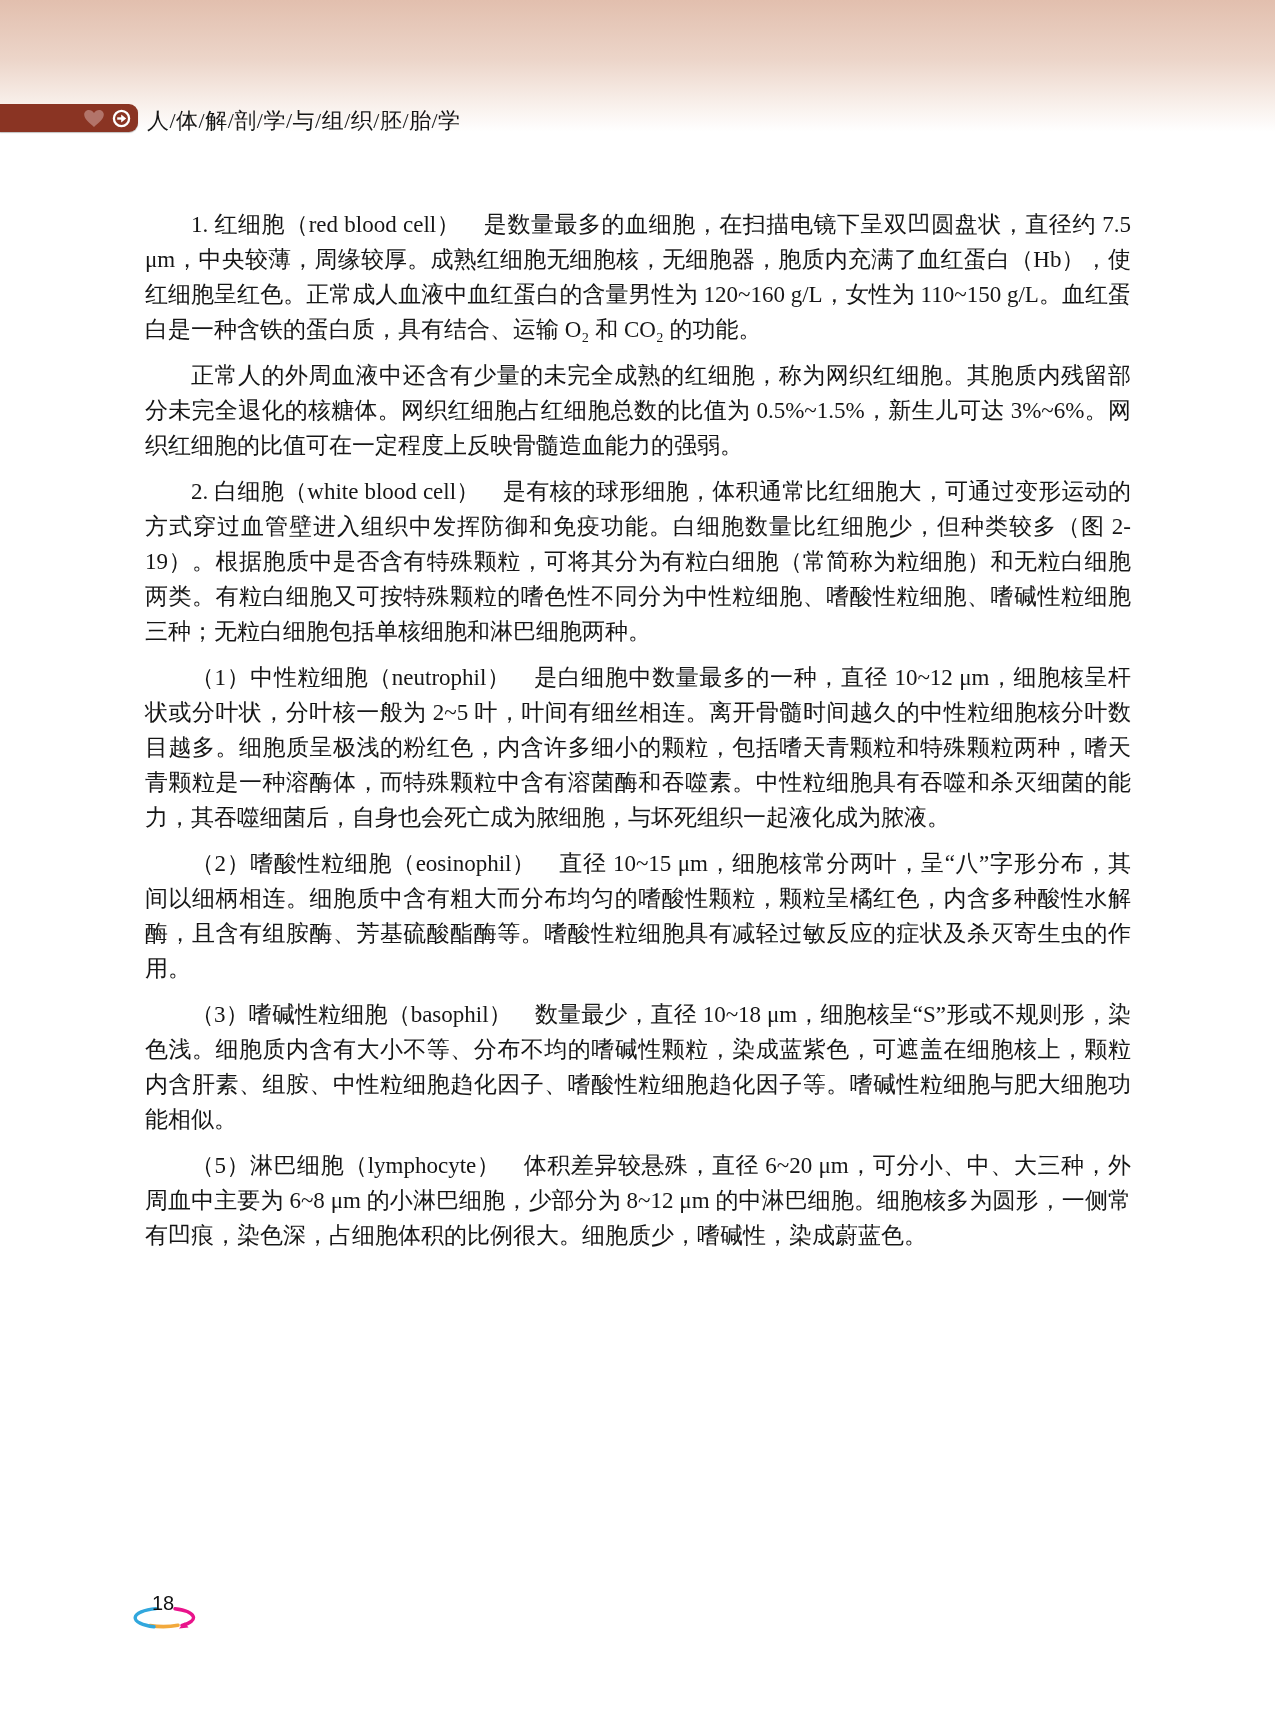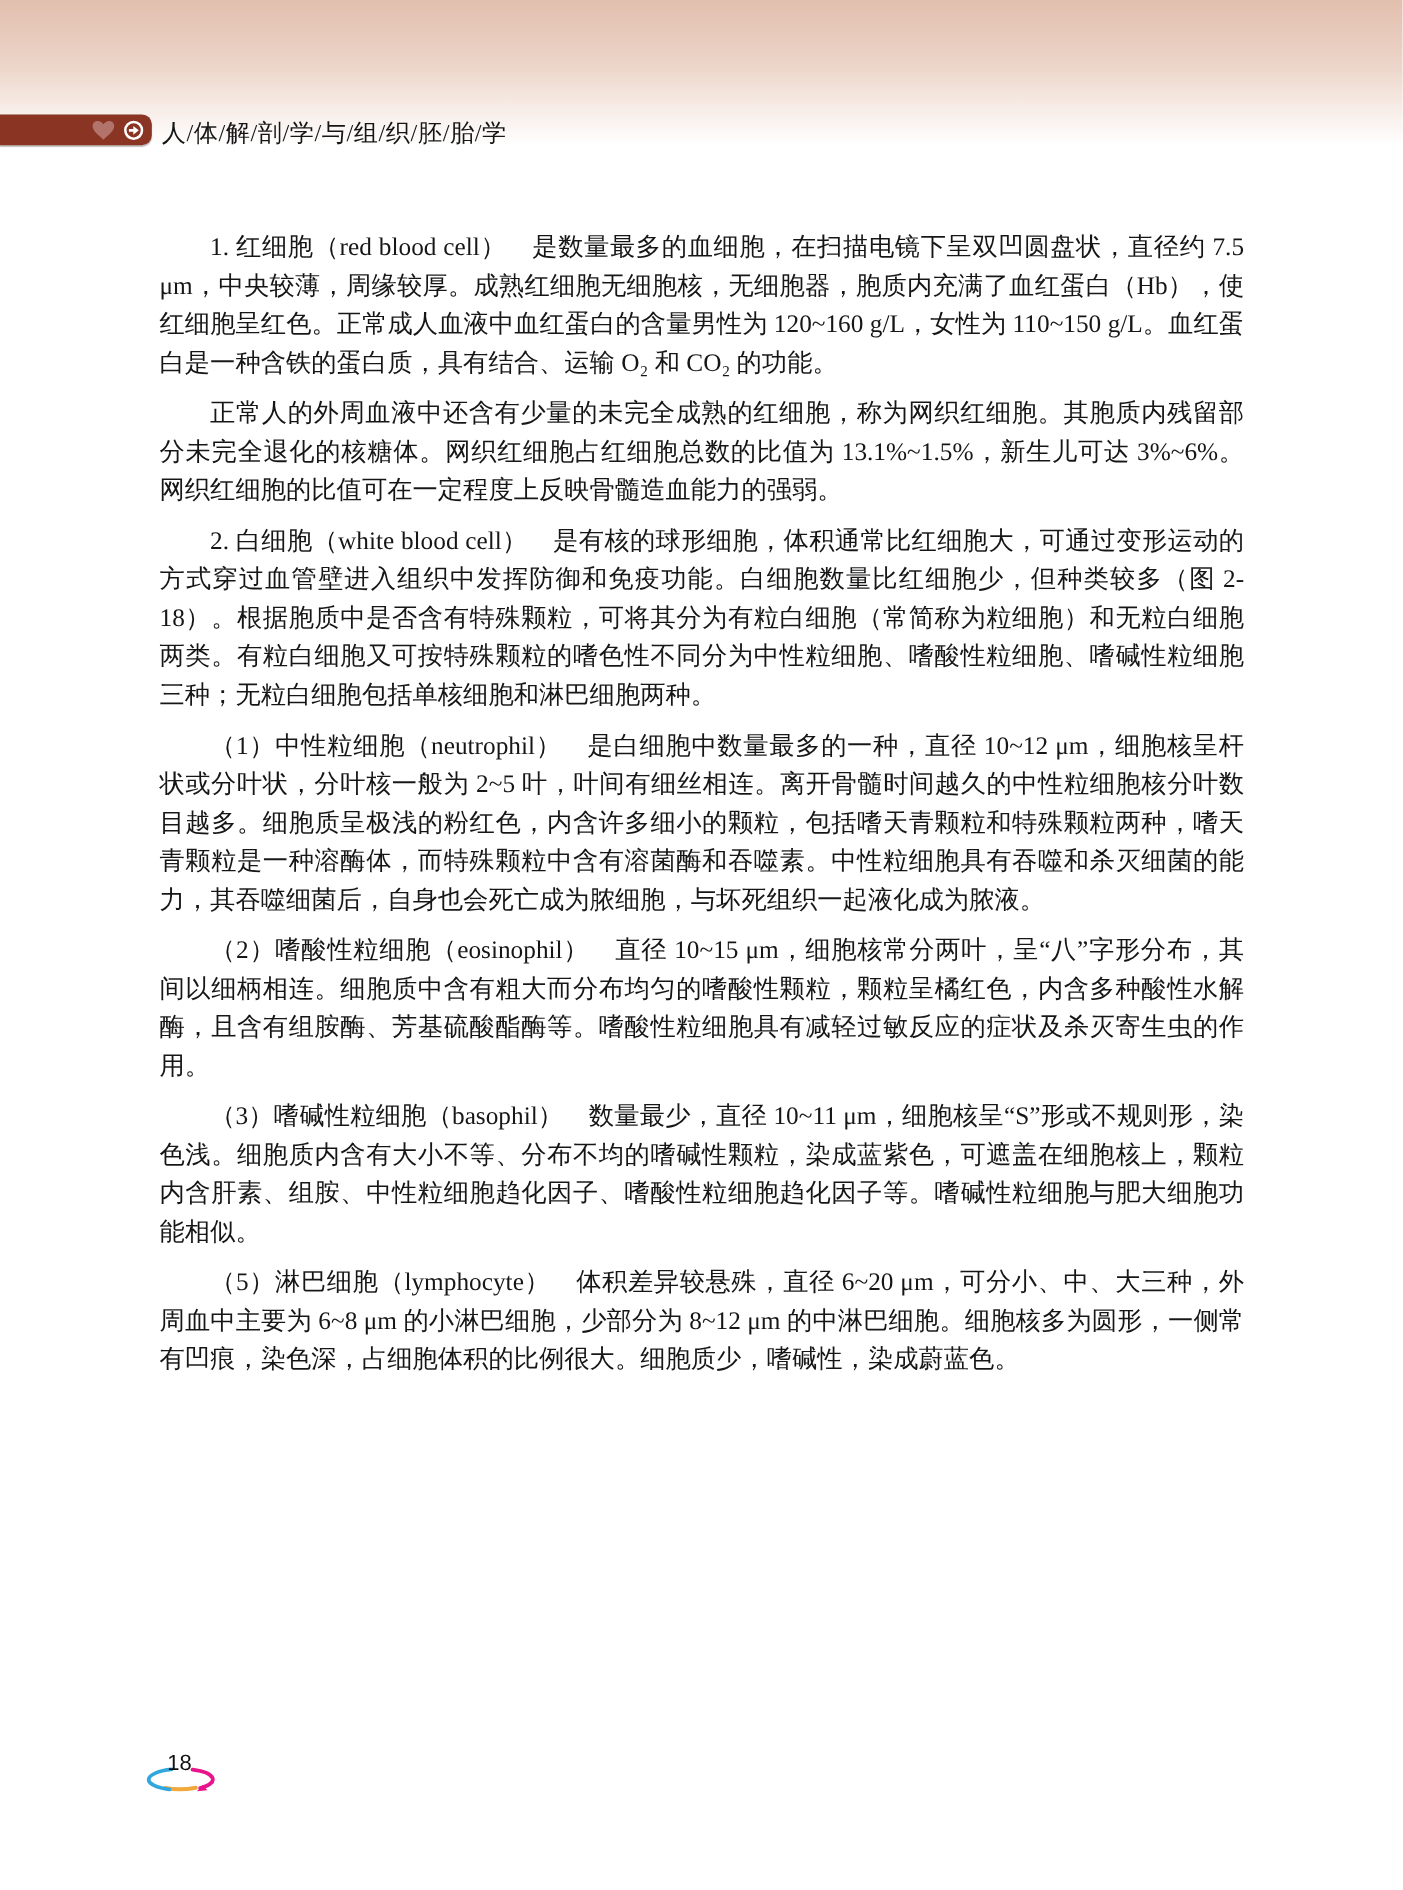--- a/index.html
+++ b/index.html
@@ -77,25 +77,25 @@
       <line x1="5.2" y1="9.5" x2="10.2" y2="9.5" stroke="#ffffff" stroke-width="2.4"></line>
       <polygon points="9.2,5.6 14.2,9.5 9.2,13.4" fill="#ffffff"></polygon>
     </svg>
   </span>
 </div>
 
 <div class="page-title">人/体/解/剖/学/与/组/织/胚/胎/学</div>
 
 <div class="content">
   <p>1. 红细胞（red blood cell）　是数量最多的血细胞，在扫描电镜下呈双凹圆盘状，直径约 7.5 μm，中央较薄，周缘较厚。成熟红细胞无细胞核，无细胞器，胞质内充满了血红蛋白（Hb），使红细胞呈红色。正常成人血液中血红蛋白的含量男性为 120~160 g/L，女性为 110~150 g/L。血红蛋白是一种含铁的蛋白质，具有结合、运输 O₂ 和 CO₂ 的功能。</p>
-  <p>正常人的外周血液中还含有少量的未完全成熟的红细胞，称为网织红细胞。其胞质内残留部分未完全退化的核糖体。网织红细胞占红细胞总数的比值为 13.1%~1.5%，新生儿可达 3%~6%。网织红细胞的比值可在一定程度上反映骨髓造血能力的强弱。</p>
-  <p>2. 白细胞（white blood cell）　是有核的球形细胞，体积通常比红细胞大，可通过变形运动的方式穿过血管壁进入组织中发挥防御和免疫功能。白细胞数量比红细胞少，但种类较多（图 2-18）。根据胞质中是否含有特殊颗粒，可将其分为有粒白细胞（常简称为粒细胞）和无粒白细胞两类。有粒白细胞又可按特殊颗粒的嗜色性不同分为中性粒细胞、嗜酸性粒细胞、嗜碱性粒细胞三种；无粒白细胞包括单核细胞和淋巴细胞两种。</p>
+  <p>正常人的外周血液中还含有少量的未完全成熟的红细胞，称为网织红细胞。其胞质内残留部分未完全退化的核糖体。网织红细胞占红细胞总数的比值为 0.5%~1.5%，新生儿可达 3%~6%。网织红细胞的比值可在一定程度上反映骨髓造血能力的强弱。</p>
+  <p>2. 白细胞（white blood cell）　是有核的球形细胞，体积通常比红细胞大，可通过变形运动的方式穿过血管壁进入组织中发挥防御和免疫功能。白细胞数量比红细胞少，但种类较多（图 2-19）。根据胞质中是否含有特殊颗粒，可将其分为有粒白细胞（常简称为粒细胞）和无粒白细胞两类。有粒白细胞又可按特殊颗粒的嗜色性不同分为中性粒细胞、嗜酸性粒细胞、嗜碱性粒细胞三种；无粒白细胞包括单核细胞和淋巴细胞两种。</p>
   <p>（1）中性粒细胞（neutrophil）　是白细胞中数量最多的一种，直径 10~12 μm，细胞核呈杆状或分叶状，分叶核一般为 2~5 叶，叶间有细丝相连。离开骨髓时间越久的中性粒细胞核分叶数目越多。细胞质呈极浅的粉红色，内含许多细小的颗粒，包括嗜天青颗粒和特殊颗粒两种，嗜天青颗粒是一种溶酶体，而特殊颗粒中含有溶菌酶和吞噬素。中性粒细胞具有吞噬和杀灭细菌的能力，其吞噬细菌后，自身也会死亡成为脓细胞，与坏死组织一起液化成为脓液。</p>
   <p>（2）嗜酸性粒细胞（eosinophil）　直径 10~15 μm，细胞核常分两叶，呈“八”字形分布，其间以细柄相连。细胞质中含有粗大而分布均匀的嗜酸性颗粒，颗粒呈橘红色，内含多种酸性水解酶，且含有组胺酶、芳基硫酸酯酶等。嗜酸性粒细胞具有减轻过敏反应的症状及杀灭寄生虫的作用。</p>
-  <p>（3）嗜碱性粒细胞（basophil）　数量最少，直径 10~11 μm，细胞核呈“S”形或不规则形，染色浅。细胞质内含有大小不等、分布不均的嗜碱性颗粒，染成蓝紫色，可遮盖在细胞核上，颗粒内含肝素、组胺、中性粒细胞趋化因子、嗜酸性粒细胞趋化因子等。嗜碱性粒细胞与肥大细胞功能相似。</p>
+  <p>（3）嗜碱性粒细胞（basophil）　数量最少，直径 10~18 μm，细胞核呈“S”形或不规则形，染色浅。细胞质内含有大小不等、分布不均的嗜碱性颗粒，染成蓝紫色，可遮盖在细胞核上，颗粒内含肝素、组胺、中性粒细胞趋化因子、嗜酸性粒细胞趋化因子等。嗜碱性粒细胞与肥大细胞功能相似。</p>
   <p>（5）淋巴细胞（lymphocyte）　体积差异较悬殊，直径 6~20 μm，可分小、中、大三种，外周血中主要为 6~8 μm 的小淋巴细胞，少部分为 8~12 μm 的中淋巴细胞。细胞核多为圆形，一侧常有凹痕，染色深，占细胞体积的比例很大。细胞质少，嗜碱性，染成蔚蓝色。</p>
 </div>
 
 <div class="page-footer">
   <span class="swoosh-icon">
     <svg width="64" height="30" viewBox="0 0 64 30">
 
       <path d="M 18 25.5 A 28 9 0 0 0 46 25.2" fill="none" stroke="#f2a93c" stroke-width="3.6" stroke-linecap="round"></path>
 
       <path d="M 24 8.6 A 29 9.6 0 0 0 22 26.8" fill="none" stroke="#31a7dd" stroke-width="3.4" stroke-linecap="round"></path>

